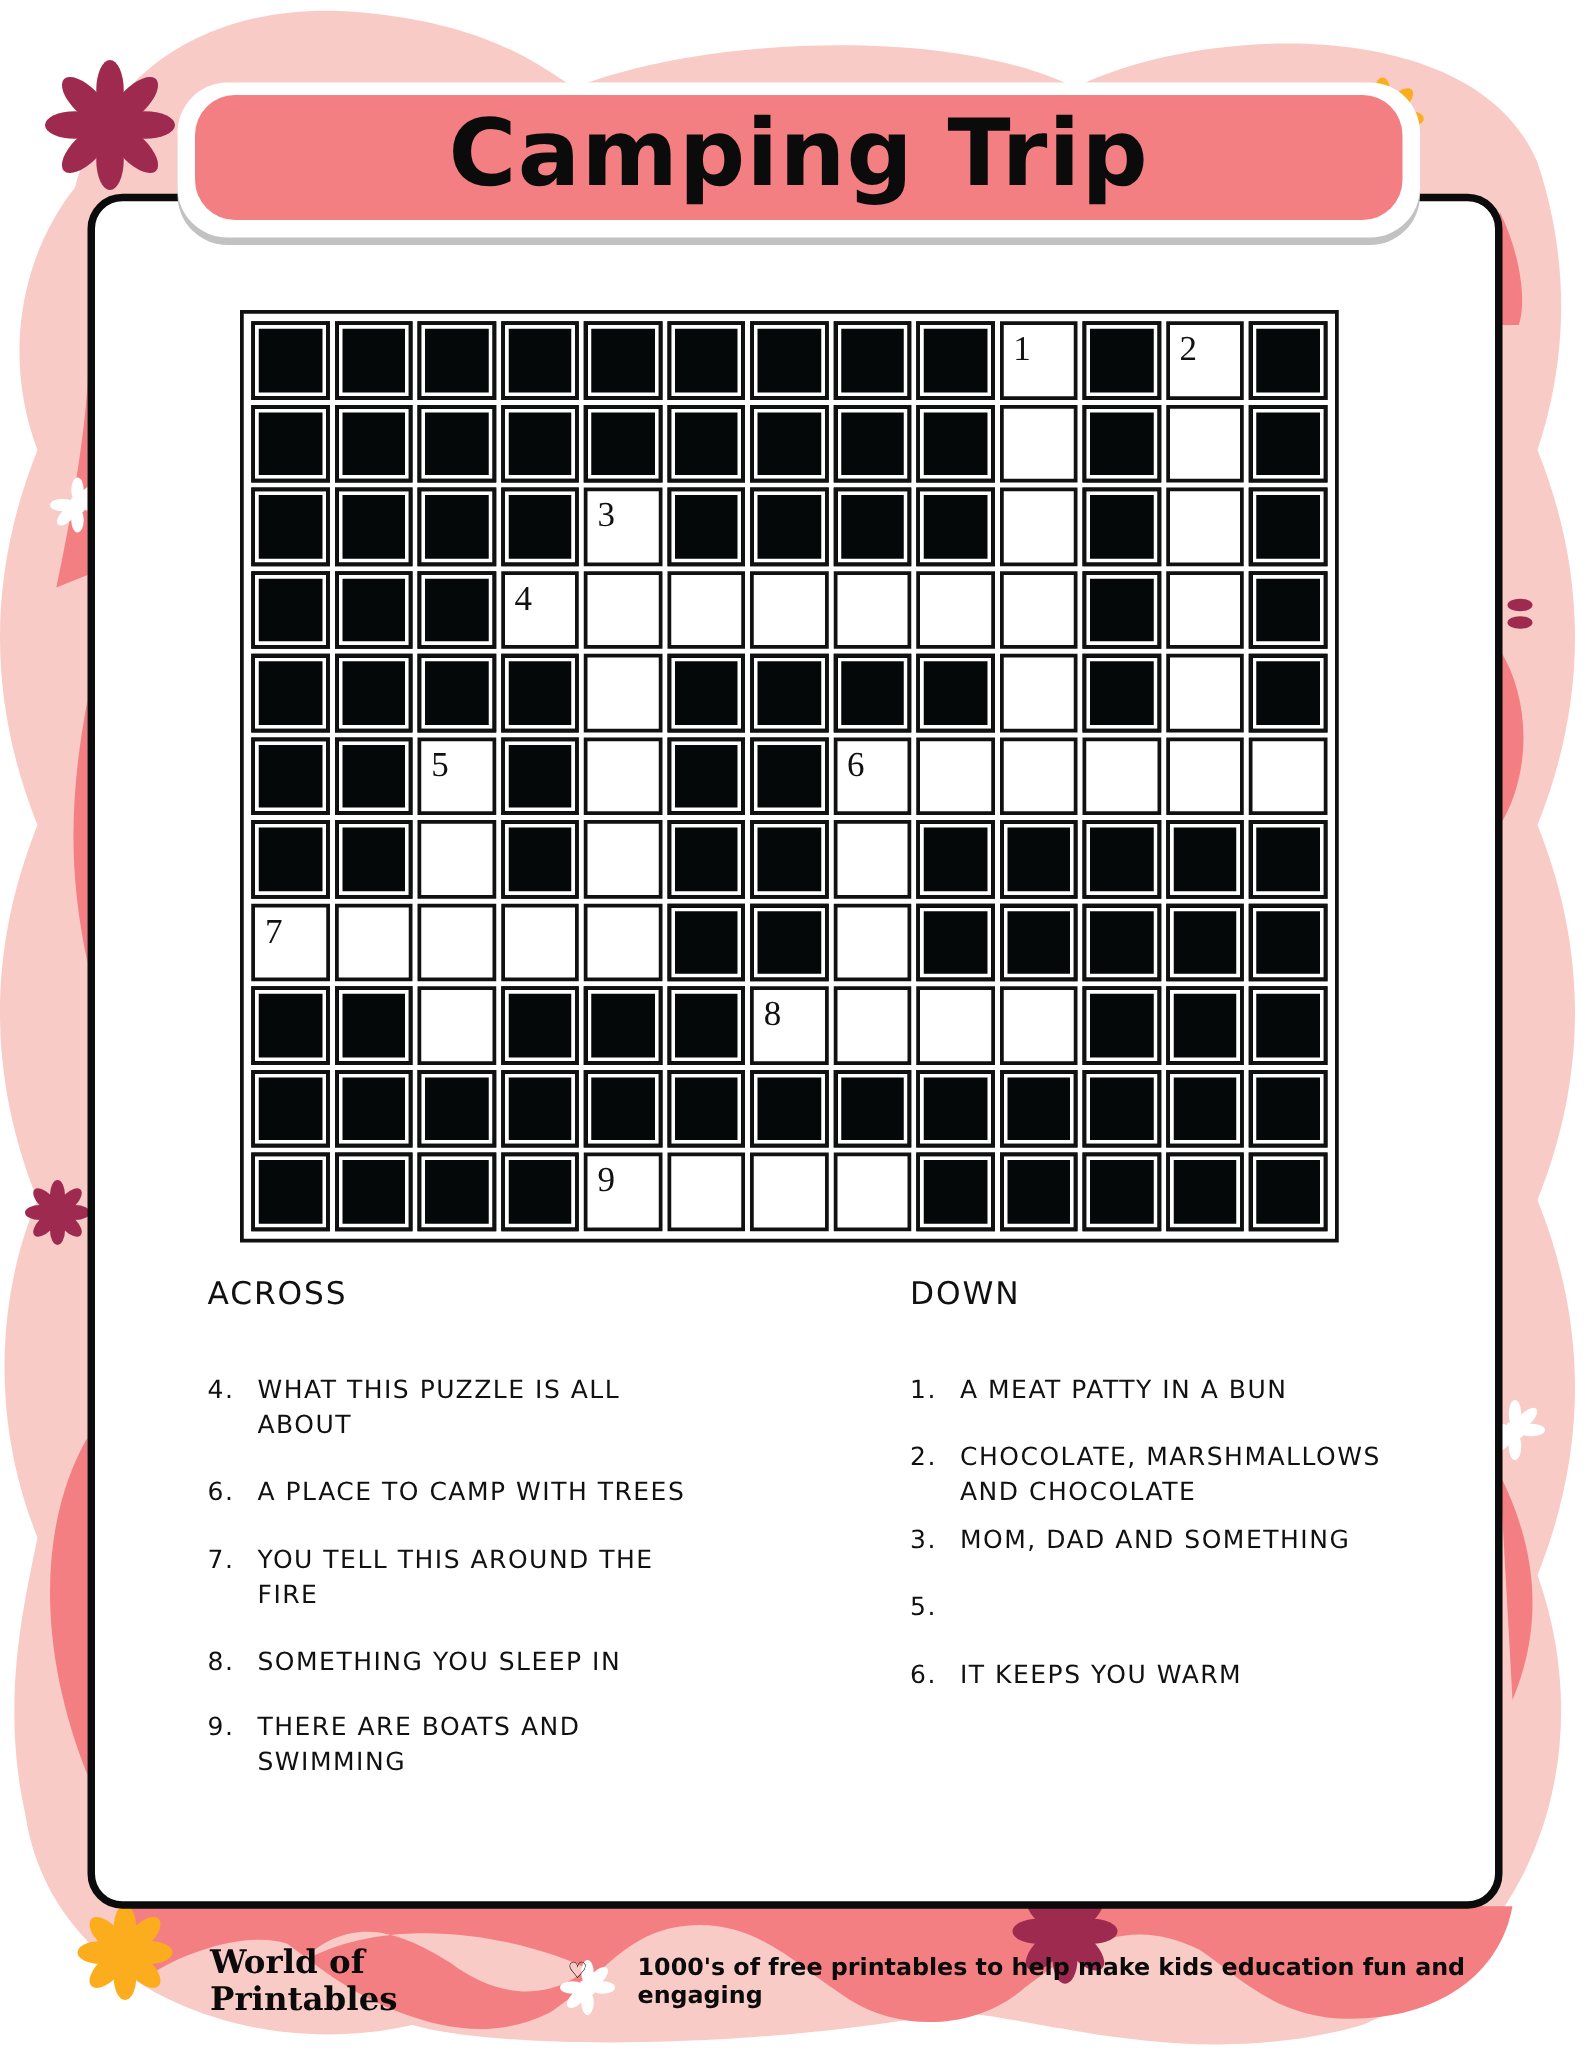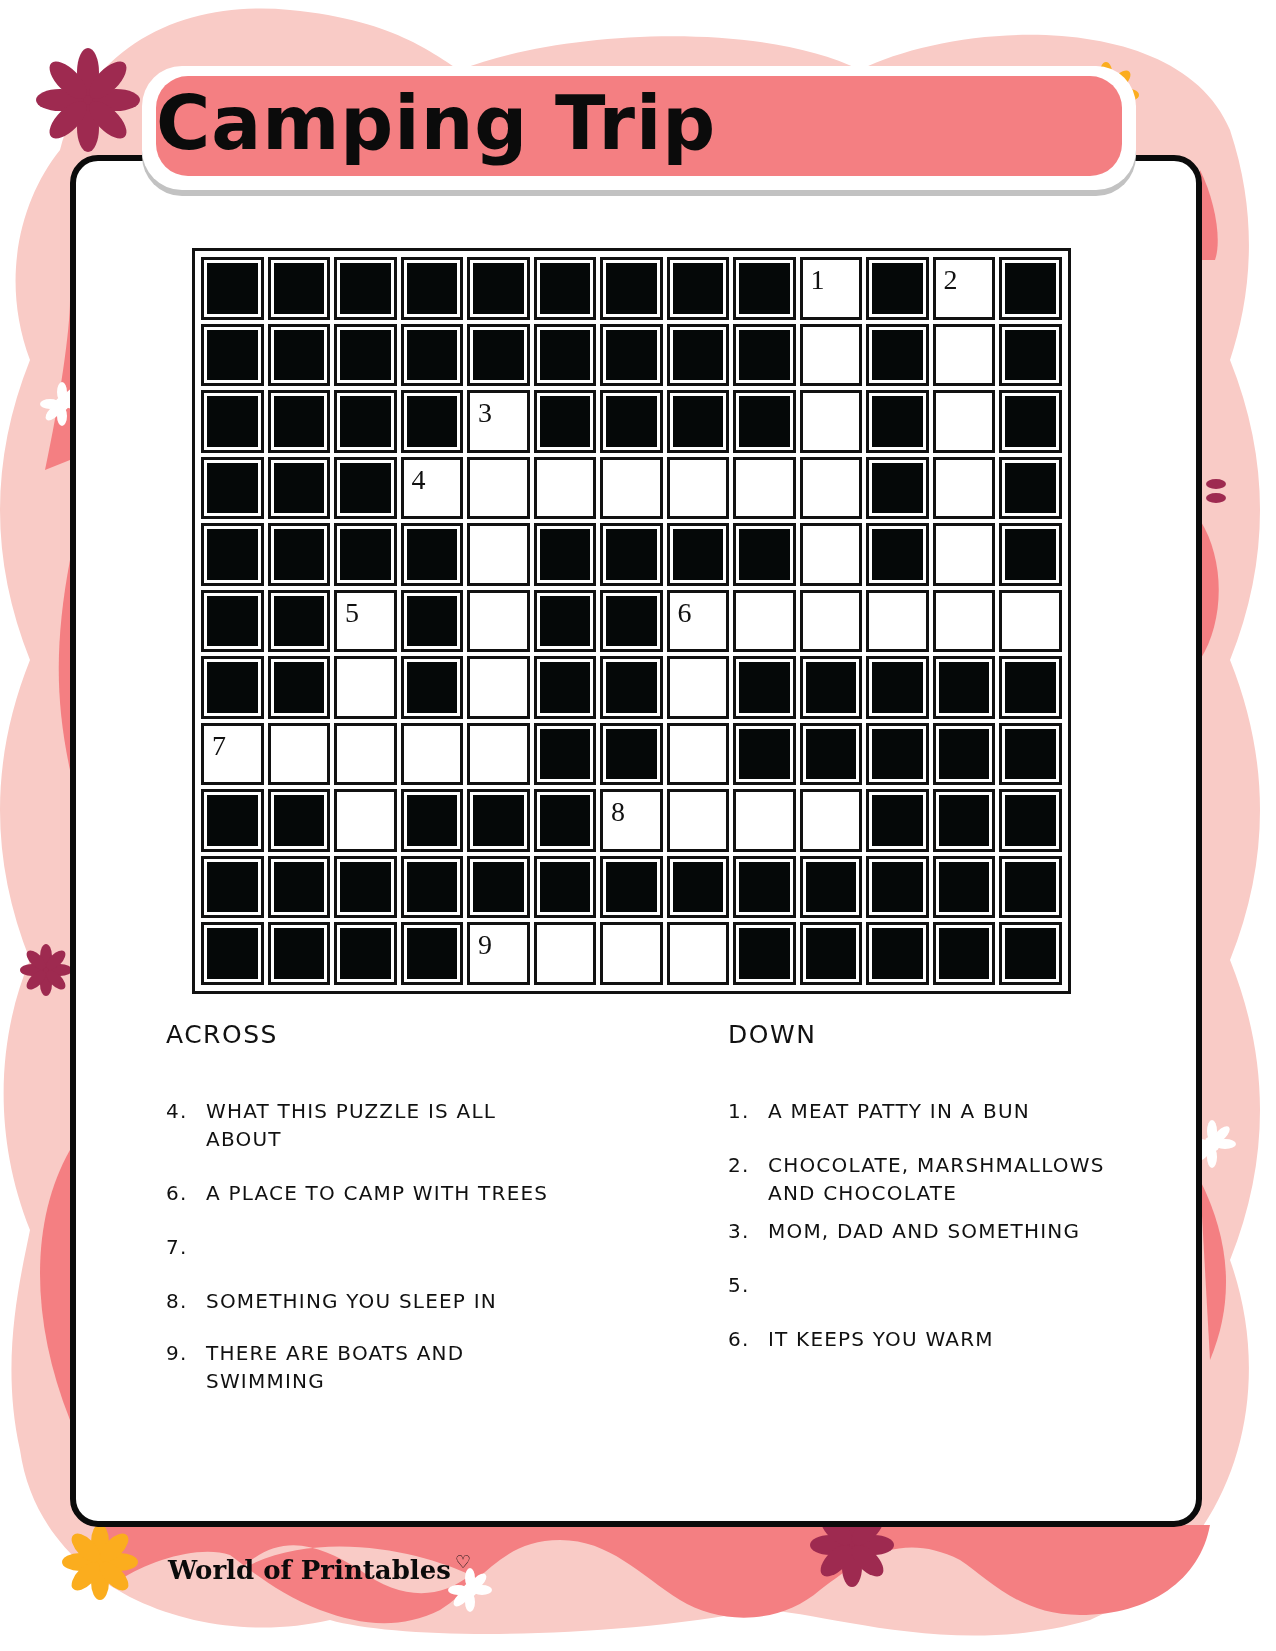--- a/index.html
+++ b/index.html
@@ -9,21 +9,21 @@
     position:absolute; left:70px; top:155px; width:1132px; height:1372px;
     background:#ffffff; border:6px solid #0b0b0b; border-radius:28px; box-sizing:border-box;
   }
   .title-wrap {
     position:absolute; left:142px; top:66px; width:994px; height:124px;
     background:#ffffff; border-radius:40px; box-shadow:0 6px 0 #c2c2c2;
   }
   .title-bar {
     position:absolute; left:14px; top:10px; right:14px; bottom:14px;
     background:#f47f82; border-radius:32px;
-    display:flex; align-items:center; 
+    display:flex; align-items:center; justify-content:center;
   }
   .title-text {
     font-family:"DejaVu Sans", sans-serif; font-weight:bold; font-size:74px; color:#0b0b0b;
     letter-spacing:1px; margin-top:-6px;
   }
   .grid-outer {
     position:absolute; left:192px; top:248px;
     border:3px solid #111; padding:4px; background:#fff;
   }
   .grid { display:grid; grid-template-columns:repeat(13, 66.5px); grid-auto-rows:66.5px; }
@@ -632,20 +632,21 @@
       <div class="clue" style="margin-bottom: 26px;">
         <span class="n">4.</span>
         <span class="t">WHAT THIS PUZZLE IS ALL ABOUT</span>
       </div>
       <div class="clue" style="margin-bottom: 26px;">
         <span class="n">6.</span>
         <span class="t">A PLACE TO CAMP WITH TREES</span>
       </div>
       <div class="clue" style="margin-bottom: 26px;">
         <span class="n">7.</span>
+        <span class="t">YOU TELL THIS AROUND THE FIRE</span>
       </div>
       <div class="clue" style="margin-bottom: 24px;">
         <span class="n">8.</span>
         <span class="t">SOMETHING YOU SLEEP IN</span>
       </div>
       <div class="clue" style="margin-bottom: 26px;">
         <span class="n">9.</span>
         <span class="t">THERE ARE BOATS AND SWIMMING</span>
       </div>
     </div>
@@ -672,13 +673,14 @@
       <div class="clue" style="margin-bottom: 26px;">
         <span class="n">6.</span>
         <span class="t">IT KEEPS YOU WARM</span>
       </div>
     </div>
 </div>
 
 <div class="footer">
   <span class="brand">World of Printables</span>
   <span style="font-size:18px;margin-left:-36px;margin-top:-18px;">♡</span>
+  <span class="tagline">1000's of free printables to help make kids education fun and engaging</span>
 </div>
 
 </body></html>

